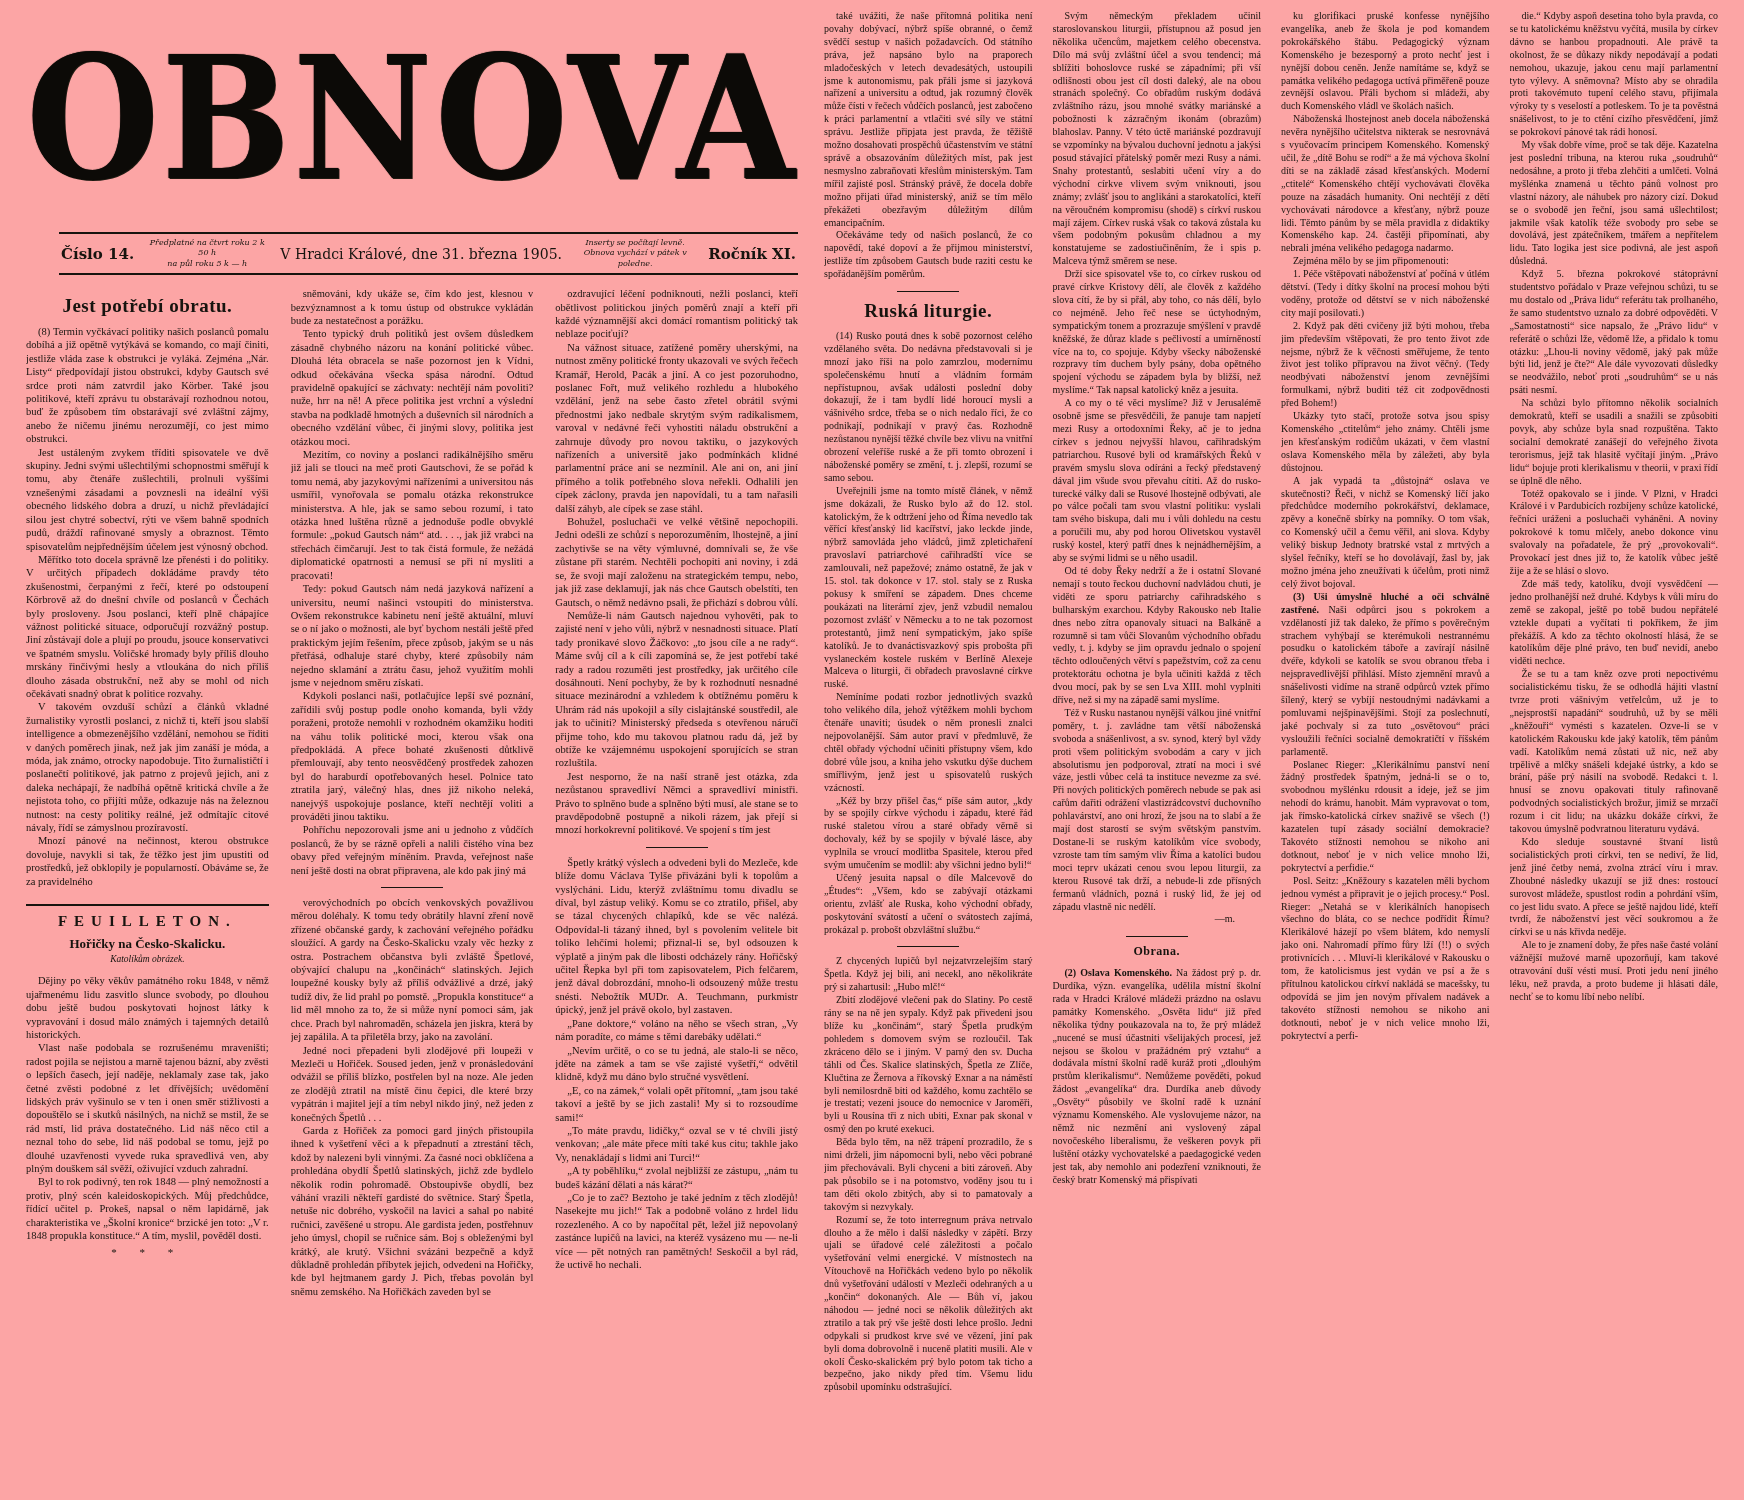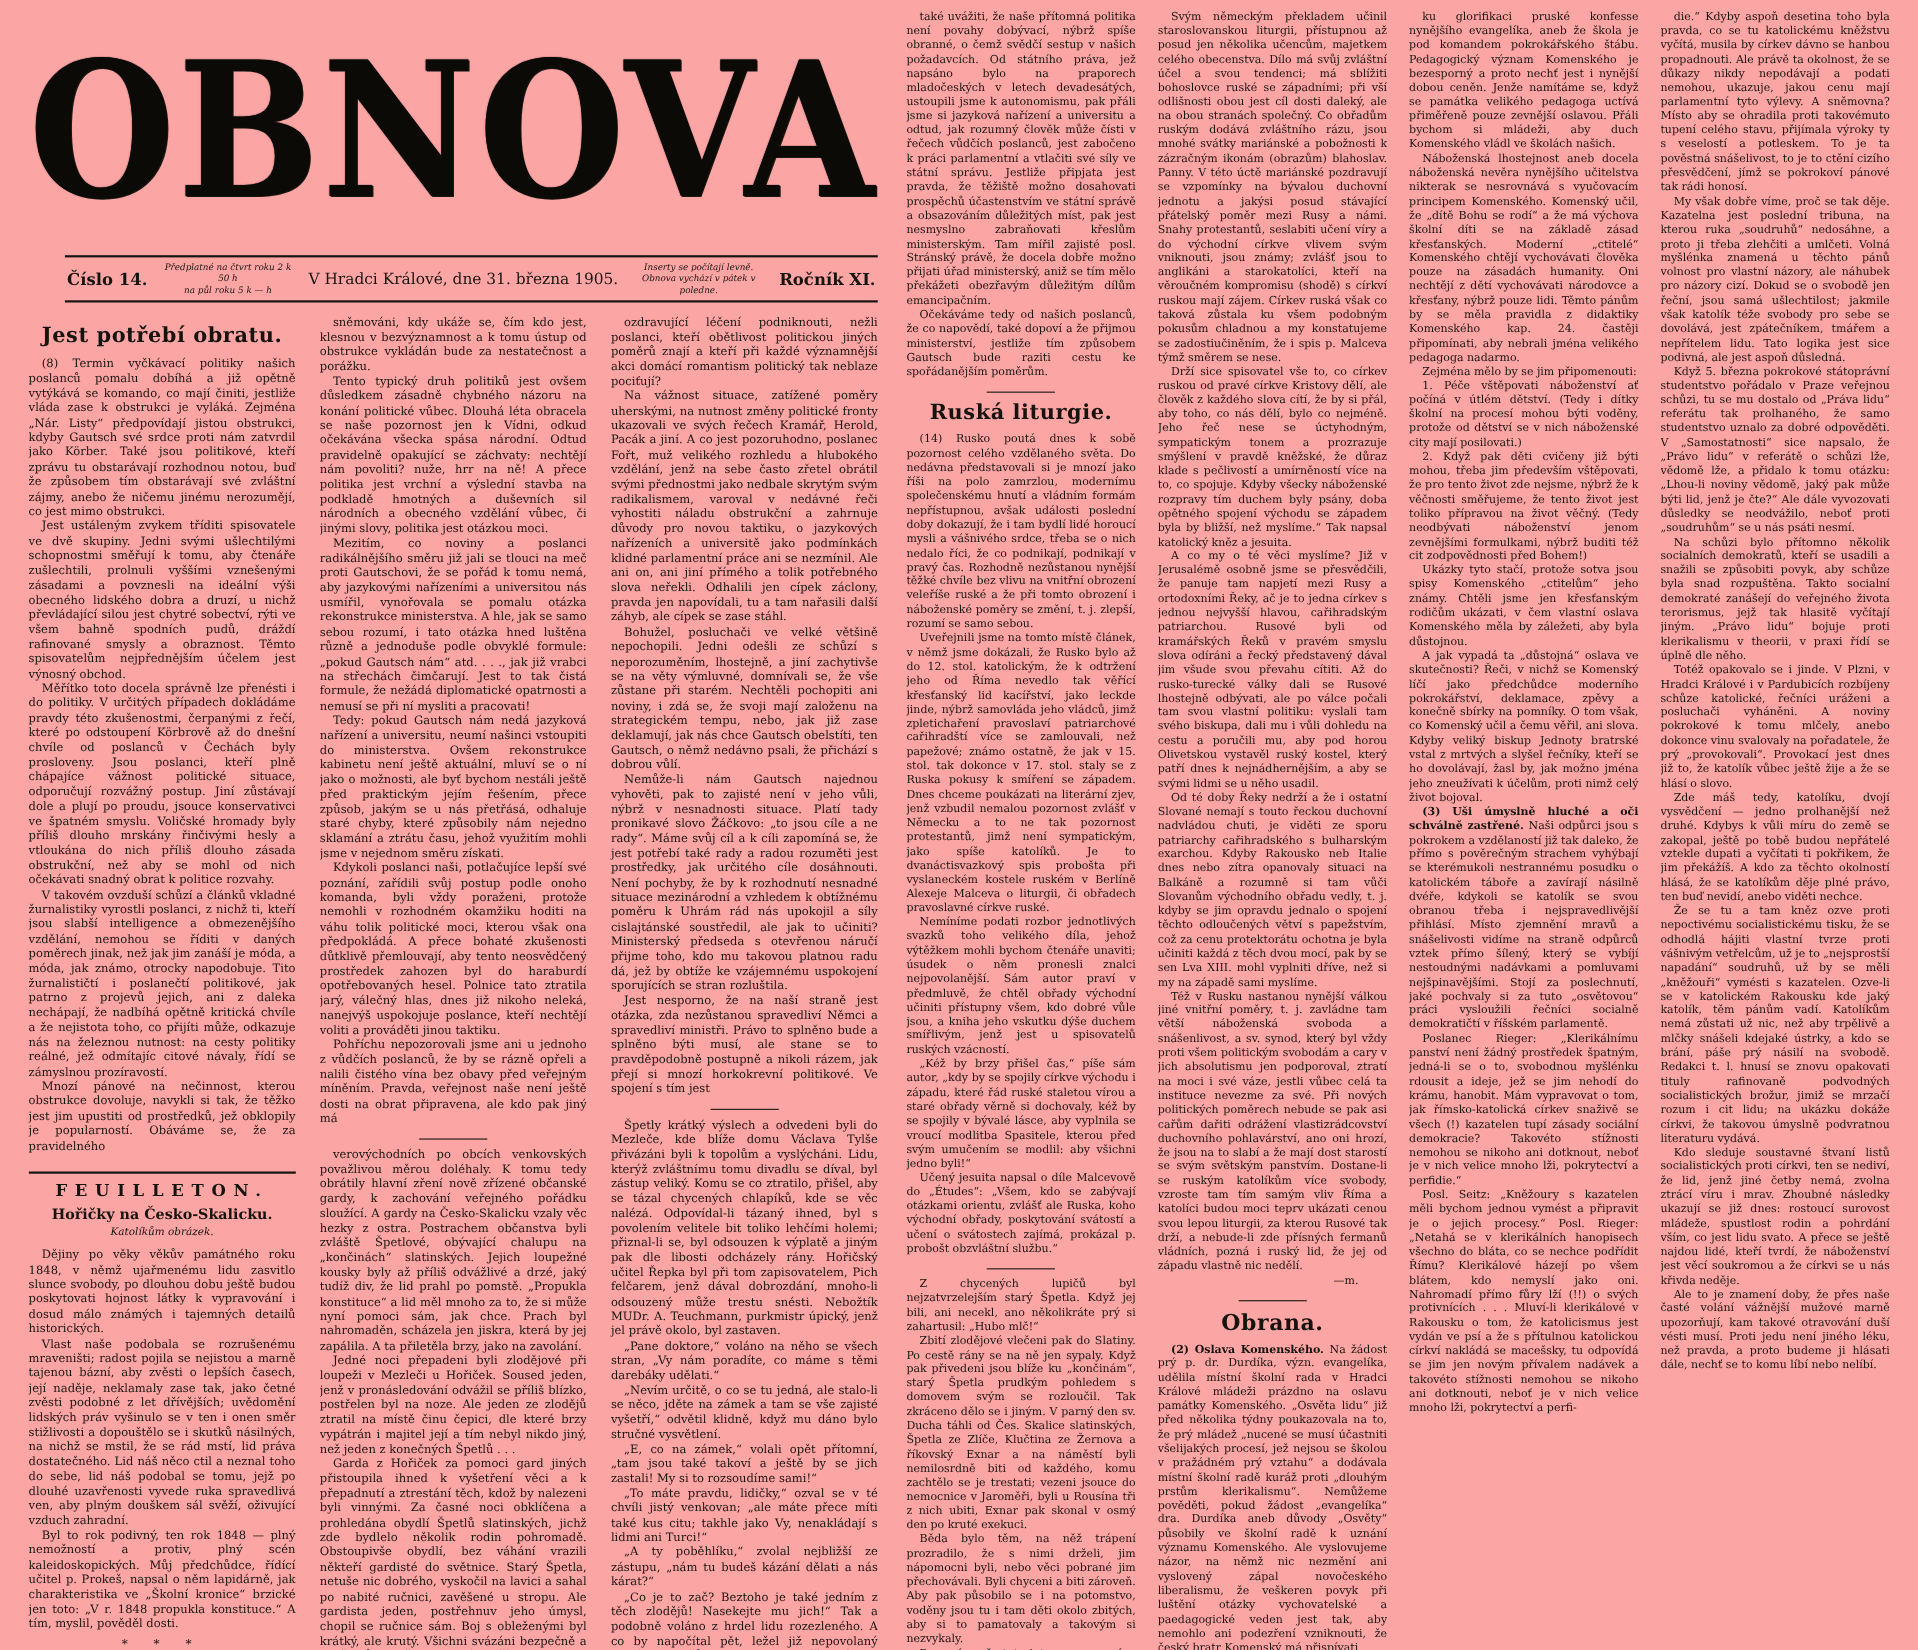--- a/index.html
+++ b/index.html
@@ -21,31 +21,31 @@
     border-top:2px solid #17140f; border-bottom:2px solid #17140f;
     display:flex; align-items:center; gap:10px; padding:4px 2px; margin-bottom:12px;margin-left:33px;
   }
   .issue,.volume{ font-size:15px; font-weight:bold; white-space:nowrap; }
   .fineprint{ flex:1; font-size:8px; font-style:italic; line-height:1.3; text-align:center; }
   .place-date{ flex:1.7; font-size:14px; font-weight:normal; text-align:center; white-space:nowrap; }
   .left-cols{ display:flex; gap:22px; flex:1; min-height:0; }
   
   .col{
     flex:1; min-width:0; overflow:hidden; text-align:justify;
-    font-size:10.5px; line-height:13.4px; hyphens:auto;
+    font-size:10.5px; line-height:13.4px; hyphens:auto;font-family:Liberation Serif, serif;
   }
   .right-sec{ flex:1; display:flex; gap:20px; padding-top:4px; }
   .right-sec .col{ font-size:10px; line-height:12.9px; }
   .col p{ text-indent:12px; margin:0; }
   .col p b{ font-weight:bold; }
   .headline{
     font-size:19px; font-weight:bold; text-align:center; line-height:1.15;
     margin:8px 0 8px; text-indent:0; letter-spacing:.5px;
   }
-  .headline.small{ font-size:20px; margin-top:4px; }
+  .headline.small{ font-size:12px; margin-top:4px; }
   .rule{ width:62px; border-top:1.5px solid #17140f; margin:10px auto 8px; }
   .feuilleton-header{
     font-size:15px; font-weight:bold; letter-spacing:7px; text-align:center;
     border-top:2.5px solid #17140f; padding-top:9px; margin-top:16px;
   }
   .feuilleton-title{ font-size:13px; font-weight:bold; text-align:center; margin-top:9px; }
   .feuilleton-sub{ font-size:9.5px; text-align:center; margin:2px 0 8px; font-style:italic; }
   .stars{ text-align:center; letter-spacing:10px; font-size:11px; margin:4px 0 4px; text-indent:0; }
   .signoff{ text-align:right !important; text-indent:0 !important; padding-right:26px; }
 </style>

